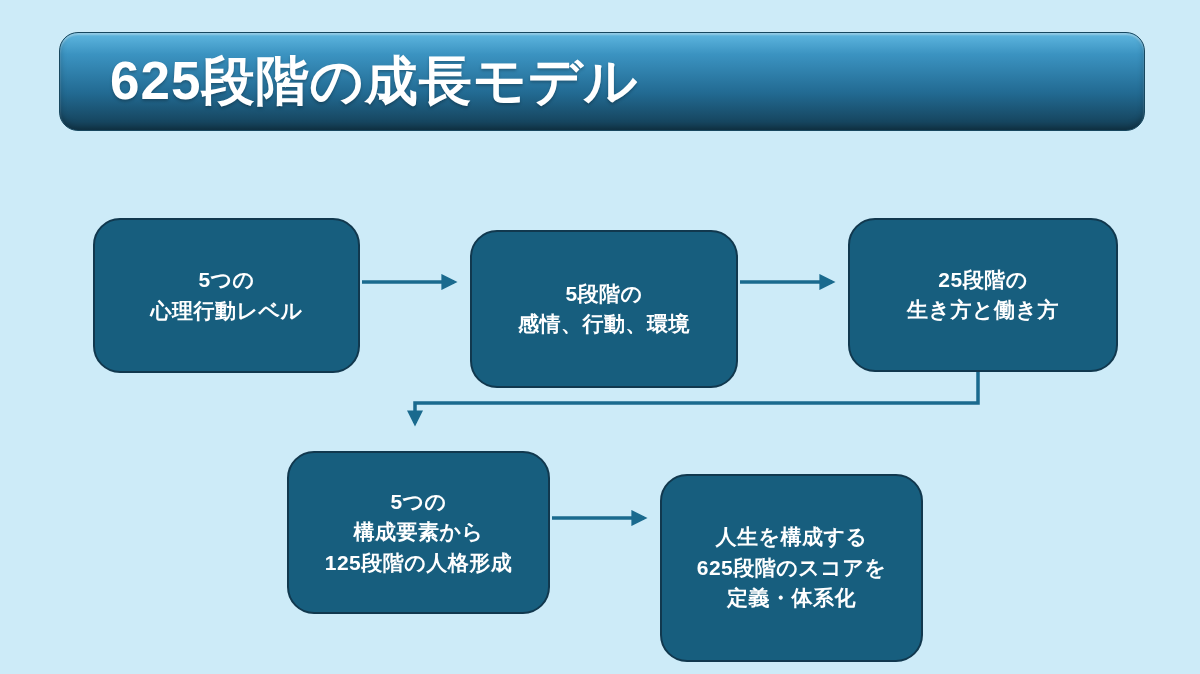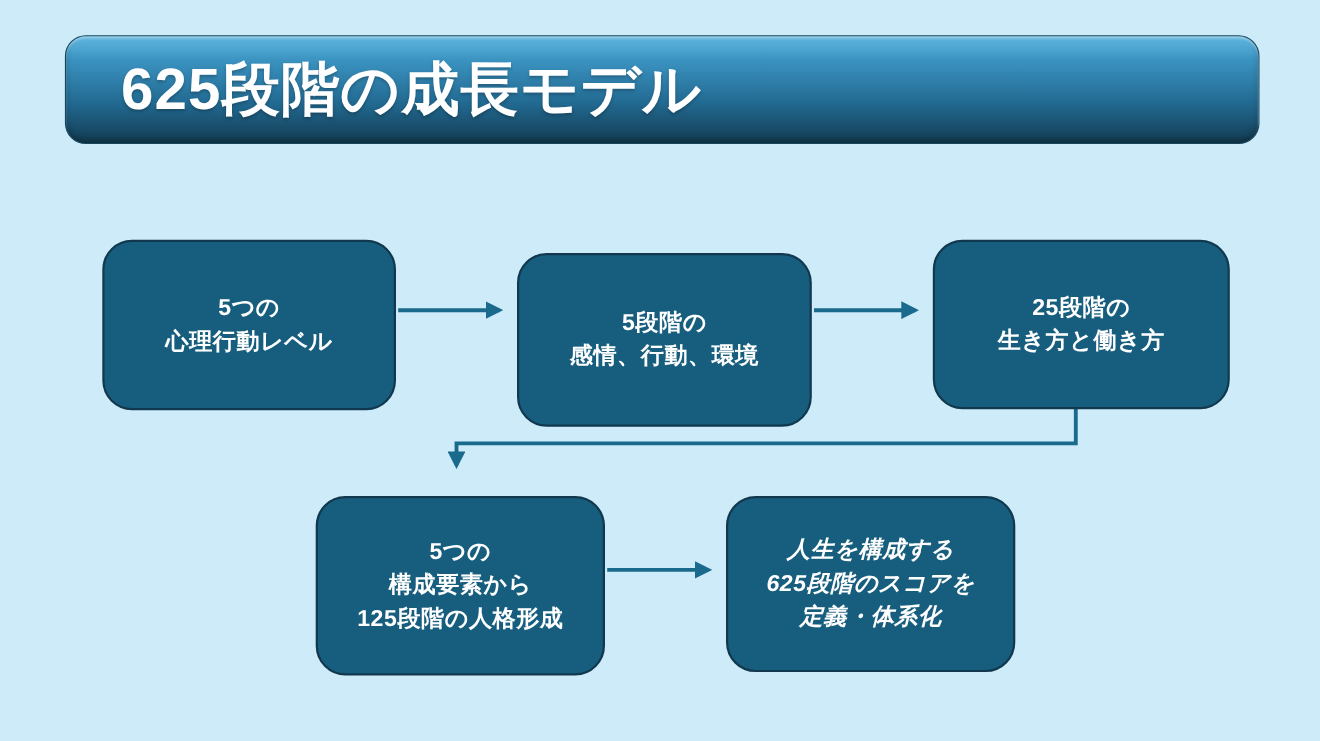--- a/index.html
+++ b/index.html
@@ -60,21 +60,21 @@
     font-size: 21px;
     font-weight: bold;
     line-height: 1.45;
     white-space: pre-line;
     letter-spacing: 0.5px;
   }
   .node-1 { left: 93px;  top: 204px; width: 267px; height: 155px; }
   .node-2 { left: 470px; top: 216px; width: 268px; height: 158px; }
   .node-3 { left: 848px; top: 204px; width: 270px; height: 154px; }
   .node-4 { left: 287px; top: 437px; width: 263px; height: 163px; }
-  .node-5 { left: 660px; top: 437px; width: 263px; height: 160px; font-style: italic; }
+  .node-5 { left: 660px; top: 460px; width: 263px; height: 188px; }
   
   .connectors {
     position: absolute;
     inset: 0;
     width: 1200px;
     height: 674px;
     pointer-events: none;
   }
   .connectors .edge {
     stroke: #1a6a8e;

